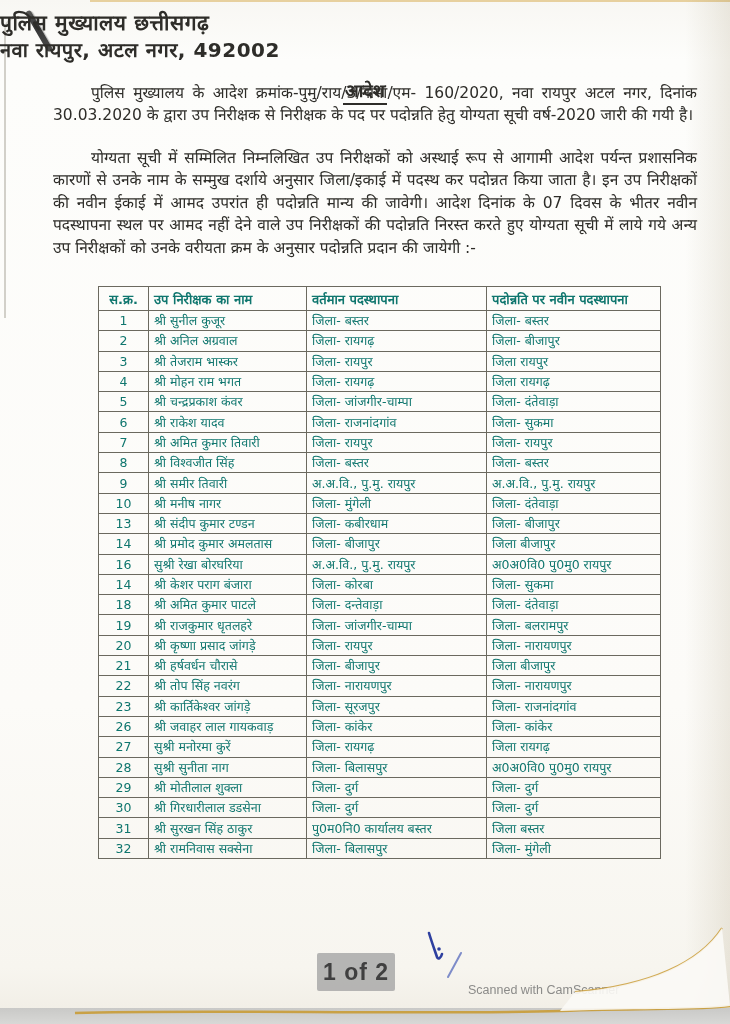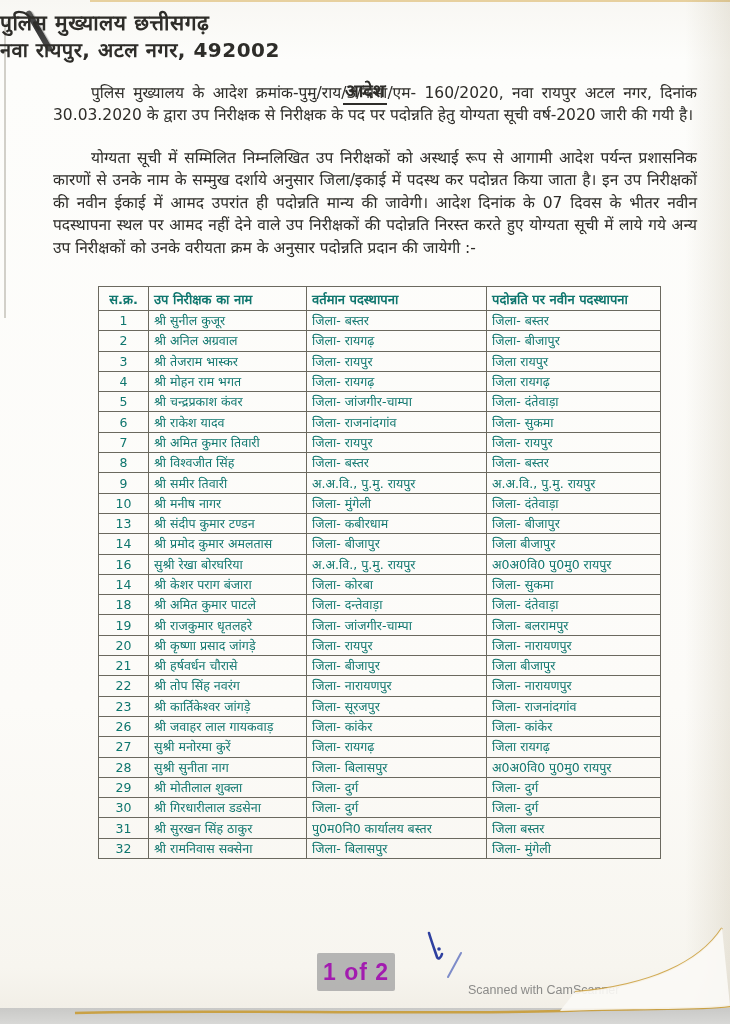--- a/index.html
+++ b/index.html
@@ -55,21 +55,21 @@
   .order-table thead th{ height:23px; font-size:13px; font-weight:bold; text-align:left;}
   .order-table tbody tr{ height:20.3px;}
   .order-table th:nth-child(1), .order-table td:nth-child(1){ text-align:center; padding:0 2px;}
   .order-table col.c-sn{width:50px;} .order-table col.c-name{width:158px;}
   .order-table col.c-cur{width:180px;} .order-table col.c-new{width:174px;}
 
   .page-indicator{
     position:absolute; left:317px; top:953px; width:78px; height:38px;
     background:rgba(163,163,163,0.78); border-radius:2px;
     display:flex; align-items:center; justify-content:center;
-    color:#a21caf; font-size:23px; font-weight:bold;
+    color:#404040; font-size:23px; font-weight:bold;
     font-family:"Liberation Sans", sans-serif; letter-spacing:1px;
   }
   .watermark{
     position:absolute; left:468px; top:983px; font-size:12.5px; color:#8b8b89;
     font-family:"Liberation Sans", sans-serif;
   }
   .pen-mark{ position:absolute; left:415px; top:925px; }
   .bottom-strip{
     position:absolute; left:0; top:1008px; width:730px; height:16px;
     background:linear-gradient(180deg,#c9c9c7,#d8d8d6);

